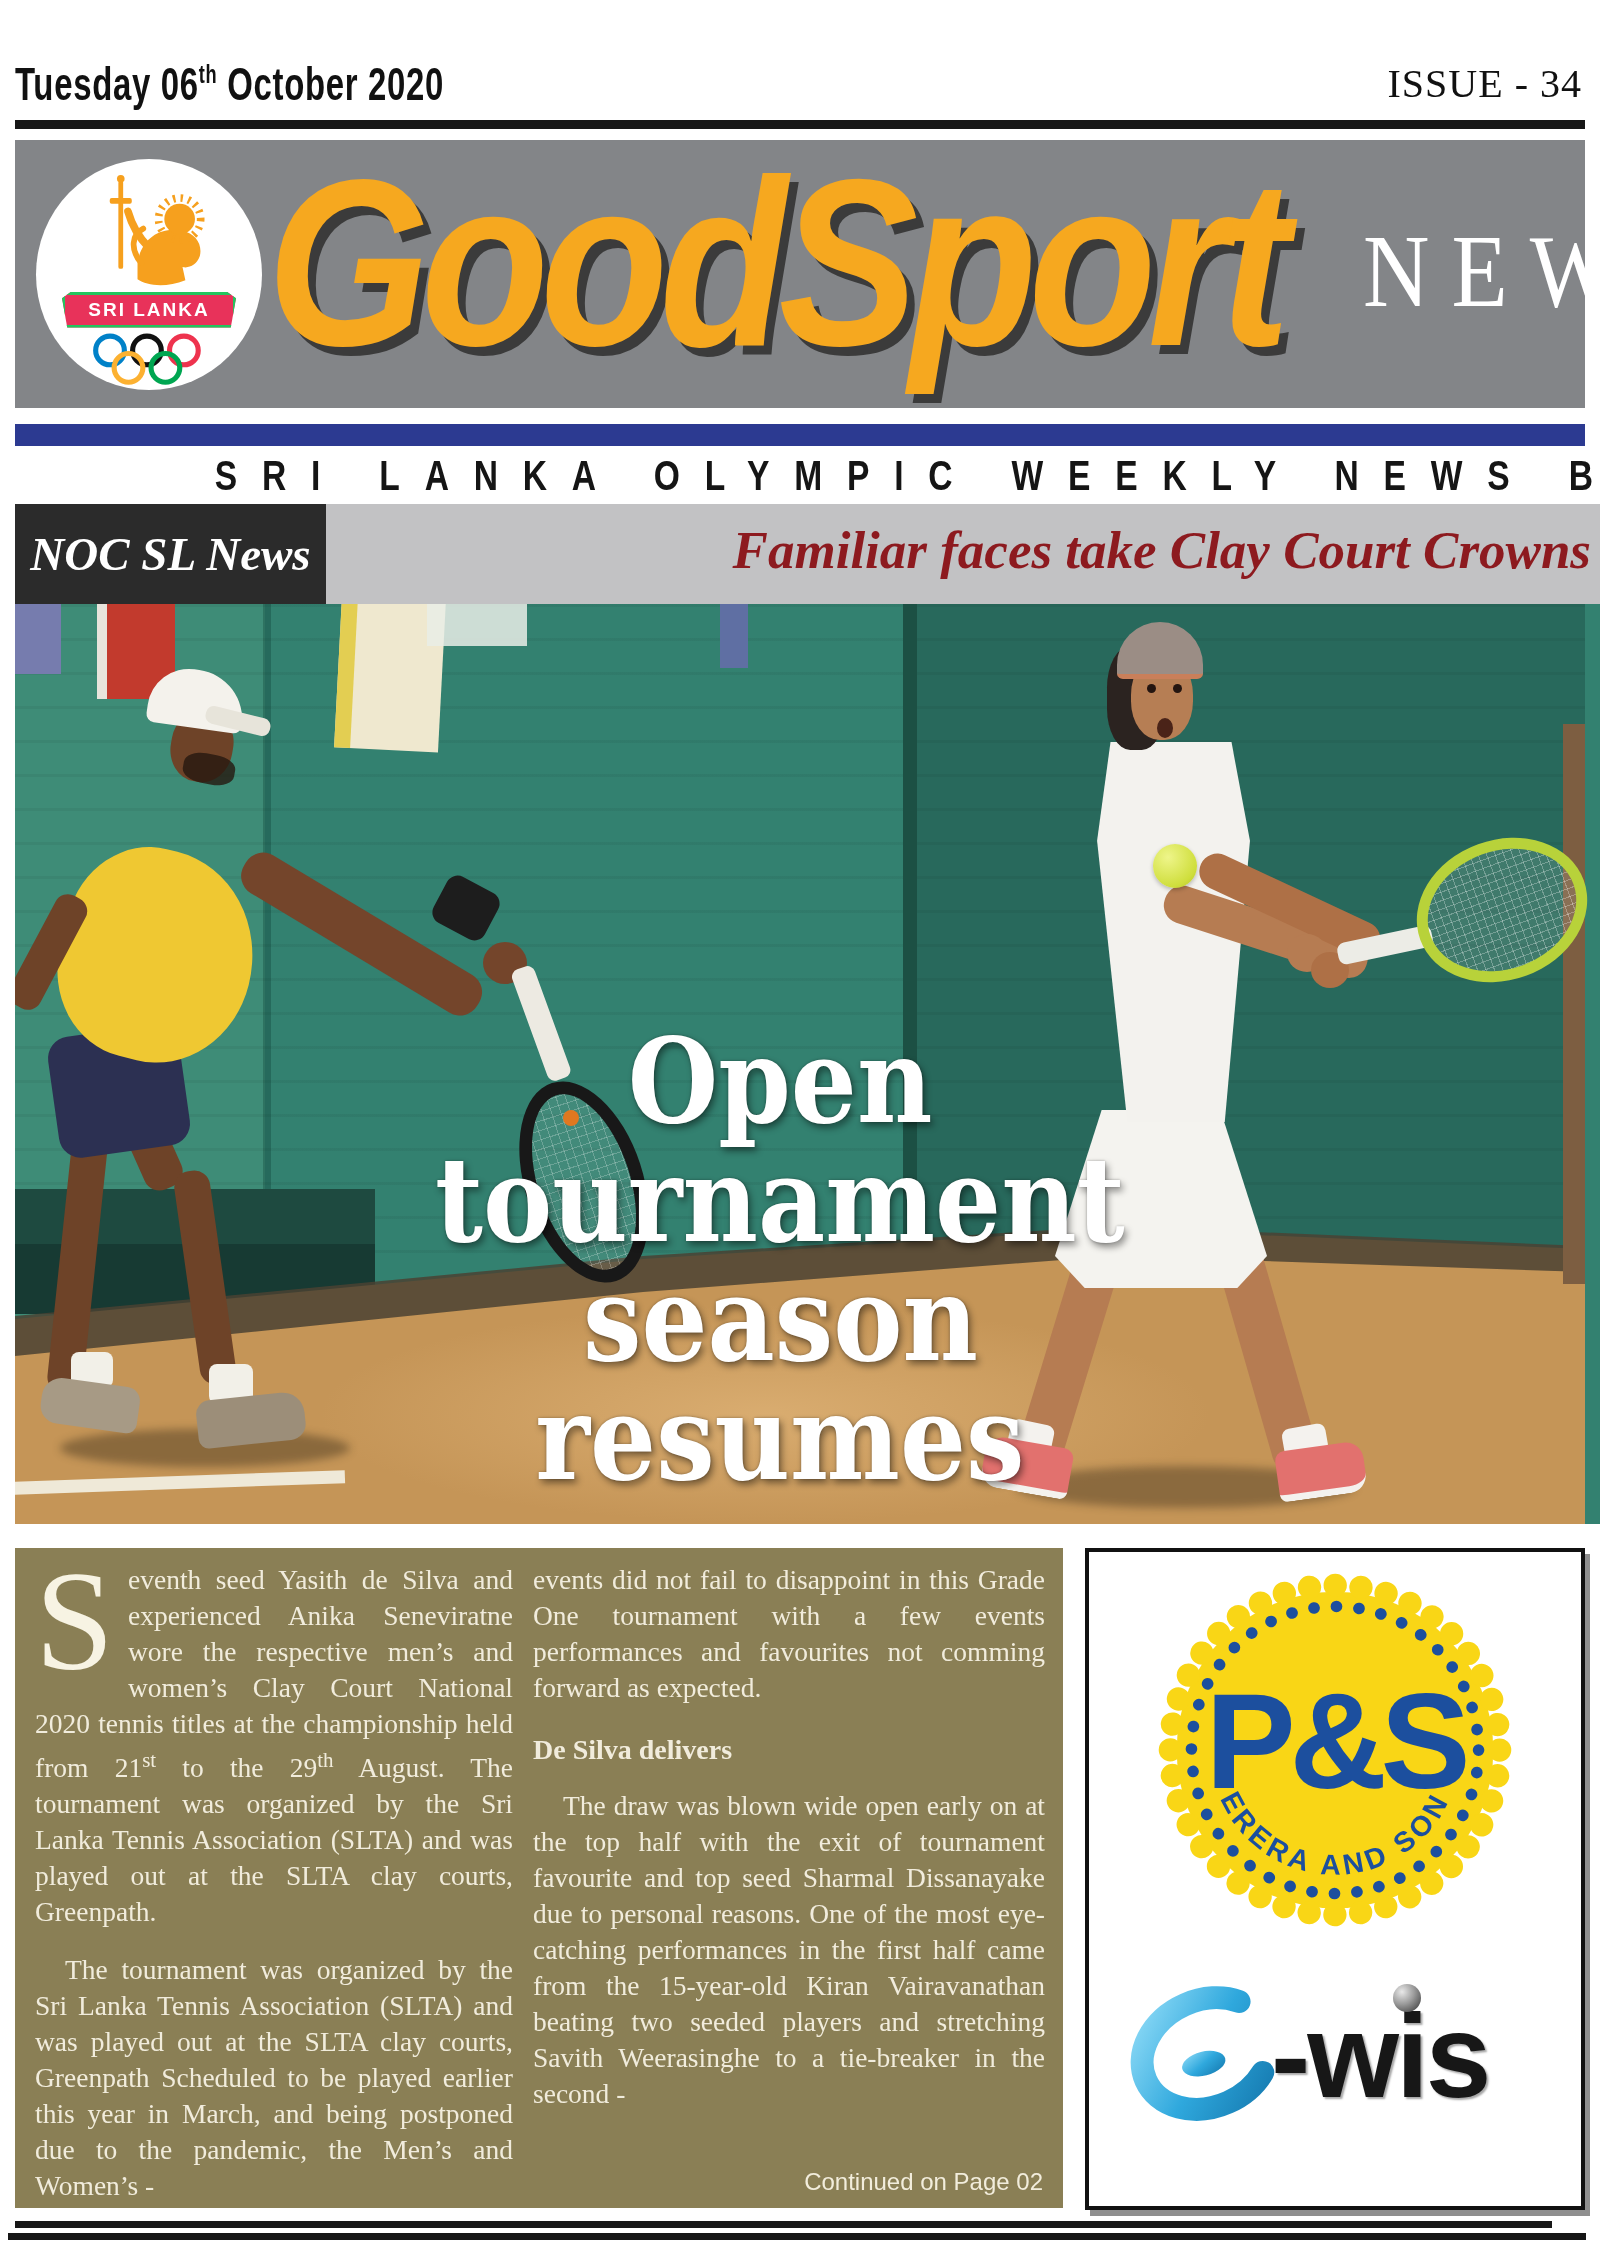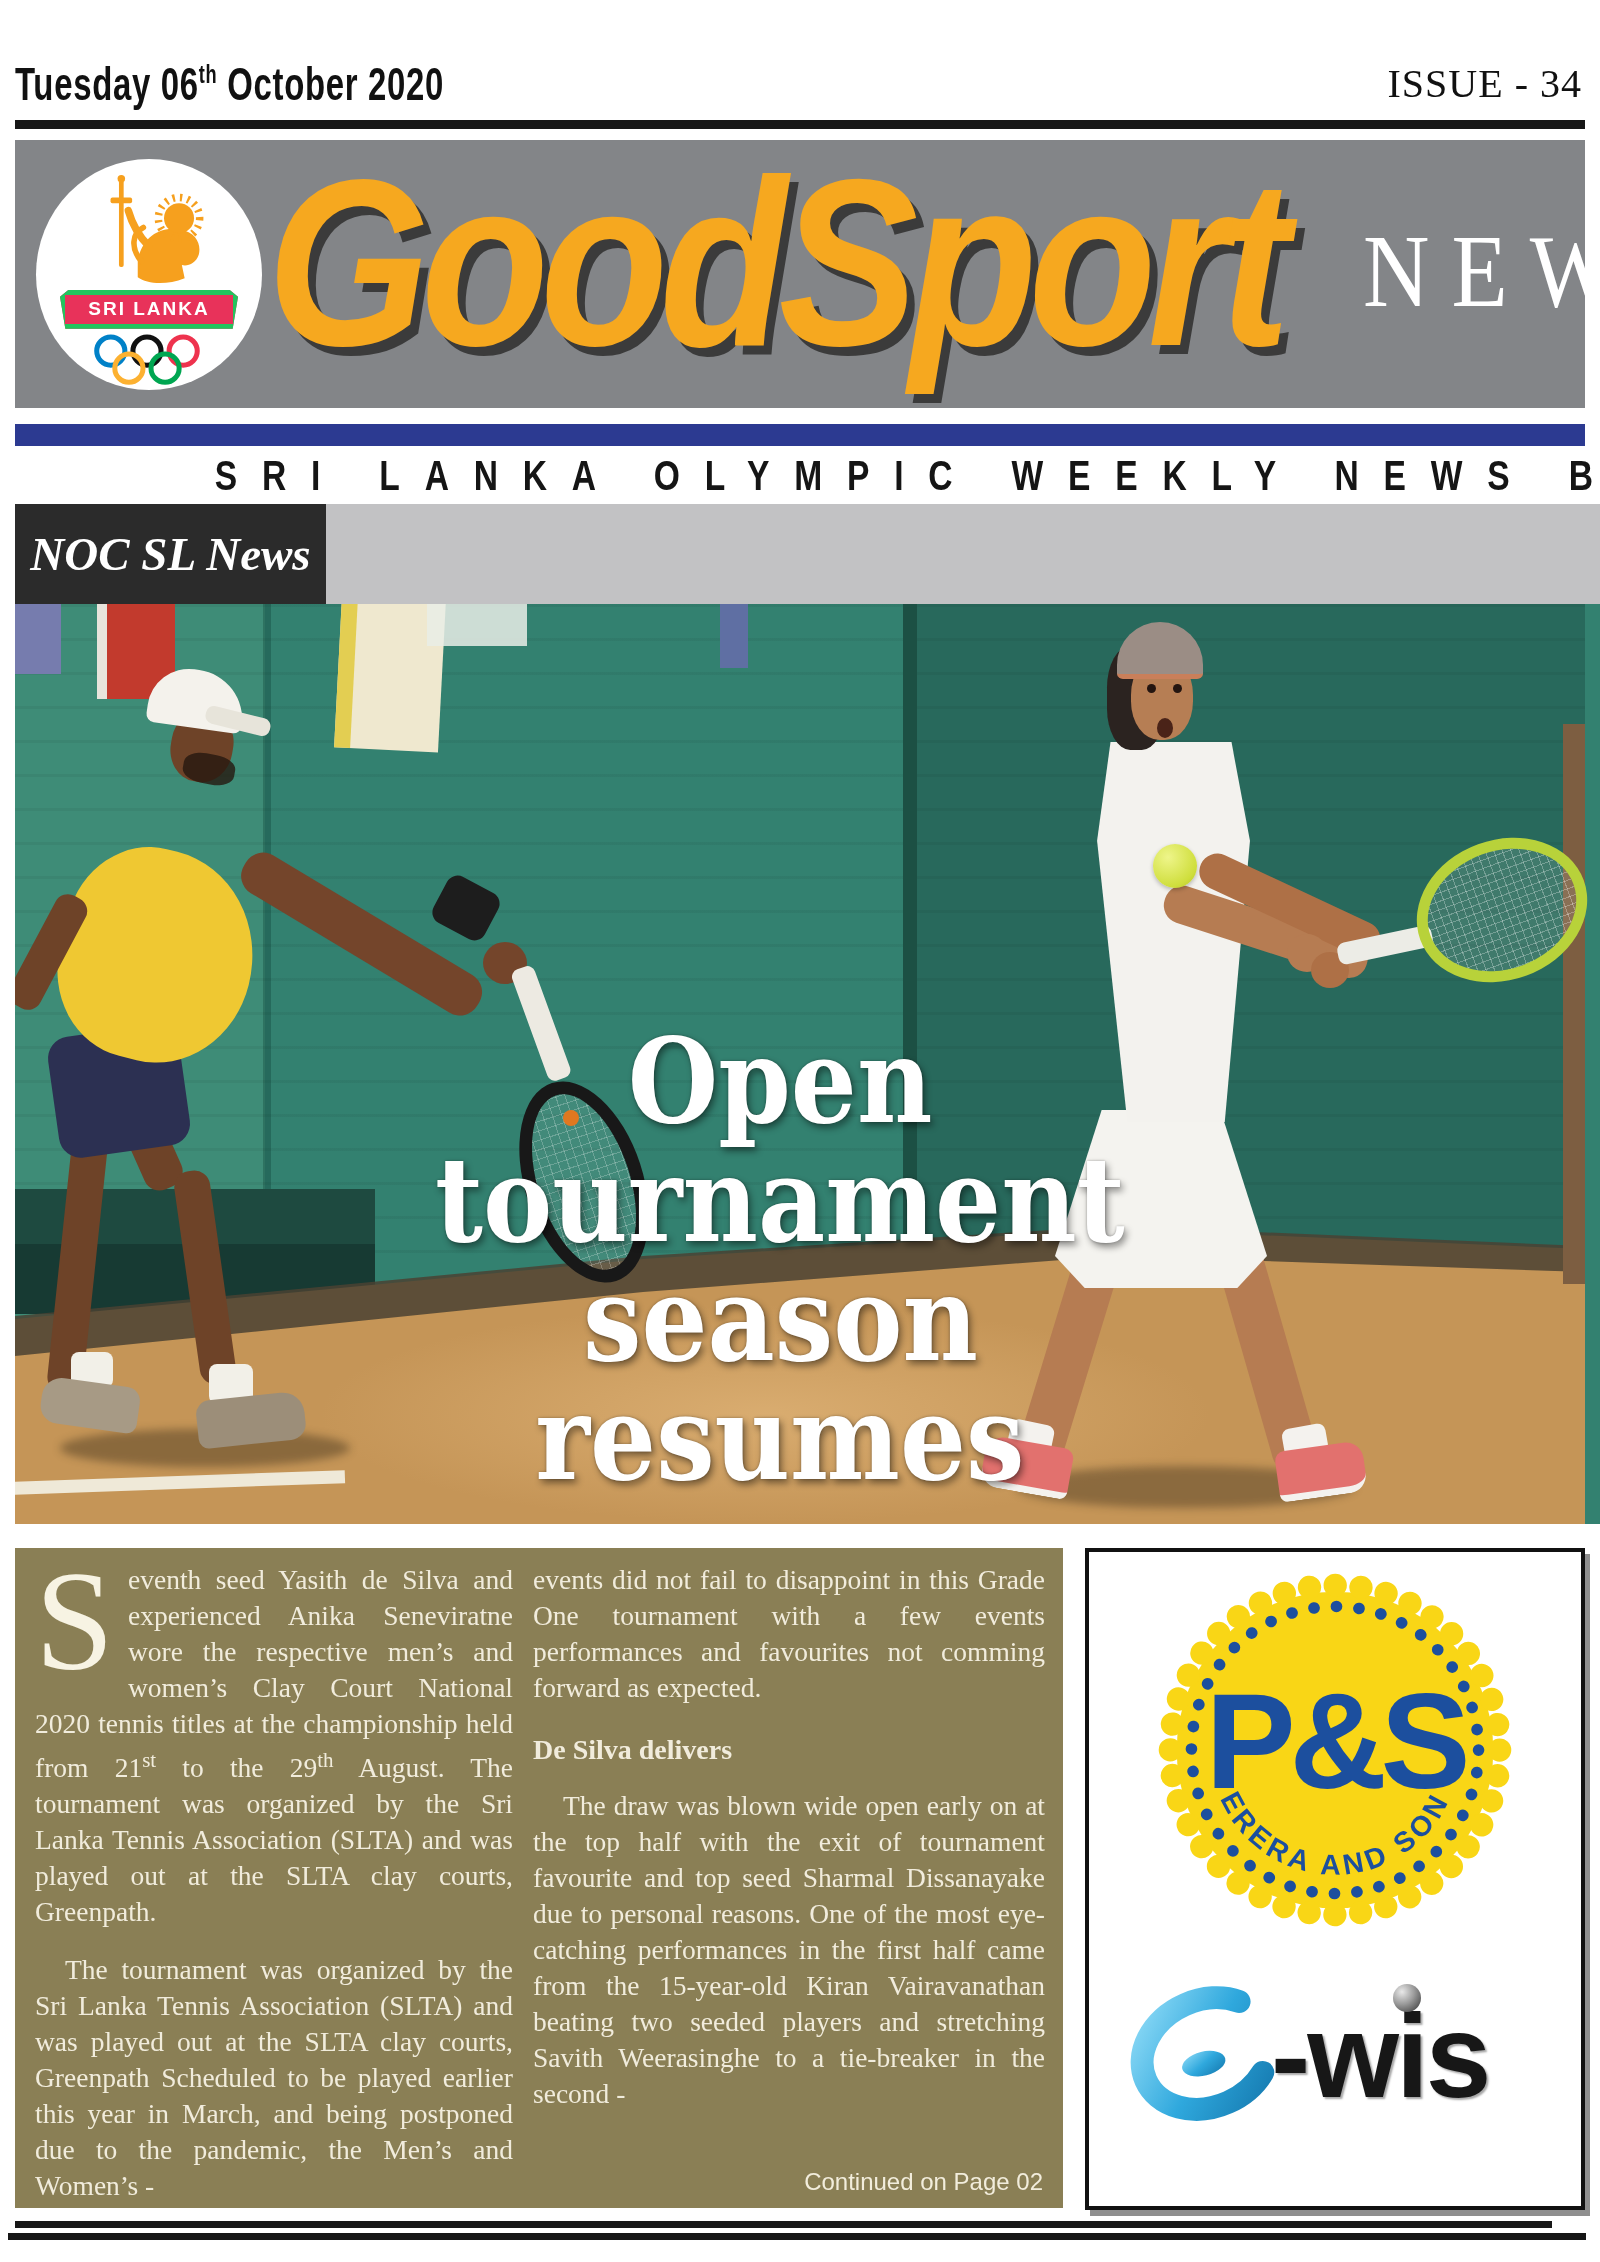--- a/index.html
+++ b/index.html
@@ -13,21 +13,21 @@
   .dateline-date sup{font-size:26px;}
   .dateline-issue{right:18px;top:60px;font-size:40px;color:#111;letter-spacing:1px;}
   .top-rule{left:15px;top:120px;width:1570px;height:9px;background:#171717;}
 
   
   .masthead{left:15px;top:140px;width:1570px;height:268px;background:#838588;}
   .logo-oval{position:absolute;left:21px;top:19px;width:226px;height:231px;background:#fff;
       border-radius:50%;display:flex;flex-direction:column;align-items:center;}
   .sl-ribbon{width:168px;height:31px;background:#E8325A;color:#fff;font-family:"Liberation Sans",sans-serif;
       font-weight:bold;font-size:19px;letter-spacing:2px;display:flex;align-items:center;justify-content:center;
-      clip-path:polygon(0 18%,5% 0,95% 0,100% 18%,97% 100%,3% 100%);margin-top:2px;border:5px solid #22c55e;}
+      clip-path:polygon(0 18%,5% 0,95% 0,100% 18%,97% 100%,3% 100%);margin-top:2px;border:3px solid #22c55e;}
   .gs-title{position:absolute;left:252px;top:-2px;font-family:"Liberation Sans",sans-serif;
       font-style:italic;font-weight:bold;font-size:238px;line-height:250px;letter-spacing:-10px;
       color:#F6A81F;transform:scaleX(.88);transform-origin:0 50%;white-space:nowrap;
       text-shadow:9px 9px 0 #3b3b3b;}
   .gs-news{position:absolute;left:1348px;top:72px;font-family:"Liberation Serif",serif;
       font-size:92px;color:#ffffff;letter-spacing:22px;transform:scaleY(1.12);transform-origin:50% 0;white-space:nowrap;}
 
   
   .blue-bar{left:15px;top:424px;width:1570px;height:22px;background:#2C3A91;}
   .bulletin{left:0;top:452px;width:1600px;text-align:center;}
@@ -209,20 +209,21 @@
 
   <div class="abs blue-bar"></div>
   <div class="abs bulletin">
     <span>SRI LANKA OLYMPIC WEEKLY NEWS BULLETIN</span>
   </div>
 
   <div class="abs strip">
     <div class="noc-box">
       <span>NOC SL News</span>
     </div>
+    <div class="strip-headline">Familiar faces take Clay Court Crowns</div>
   </div>
 
   <div class="abs photo">
     <div class="ph wall-left"></div>
     <div class="ph wall-mid"></div>
     <div class="ph wall-right"></div>
     <div class="ph wall-tex"></div>
     <div class="ph seam1"></div>
     <div class="ph seam2"></div>
     <div class="ph sign-blue-a"></div>

